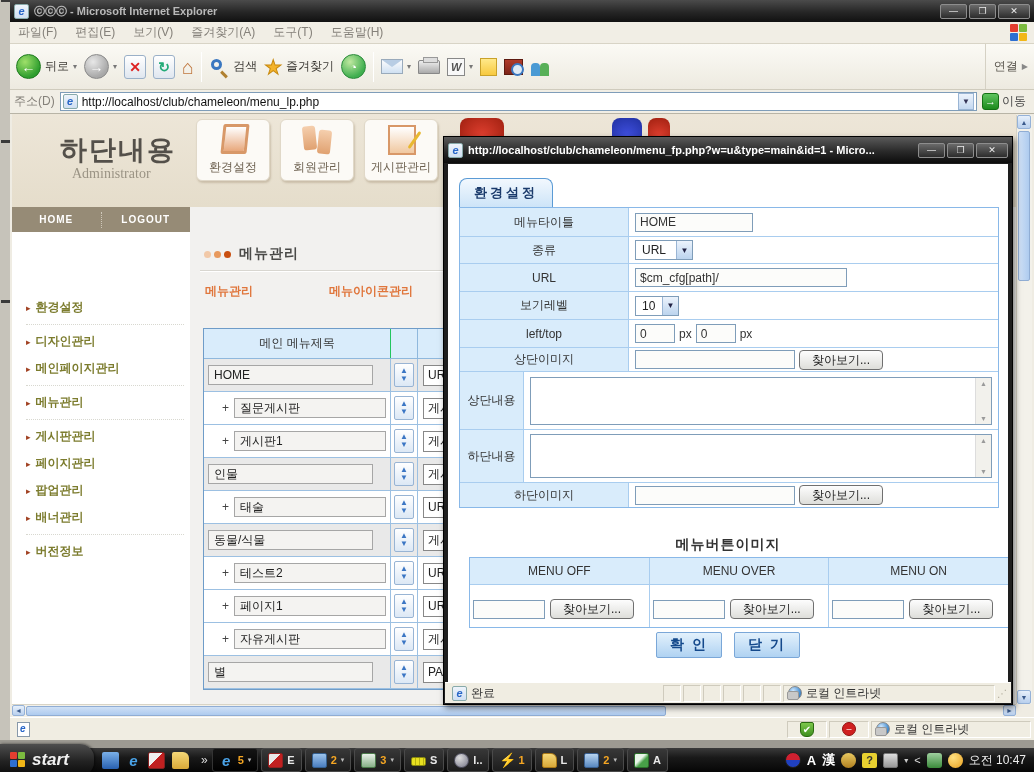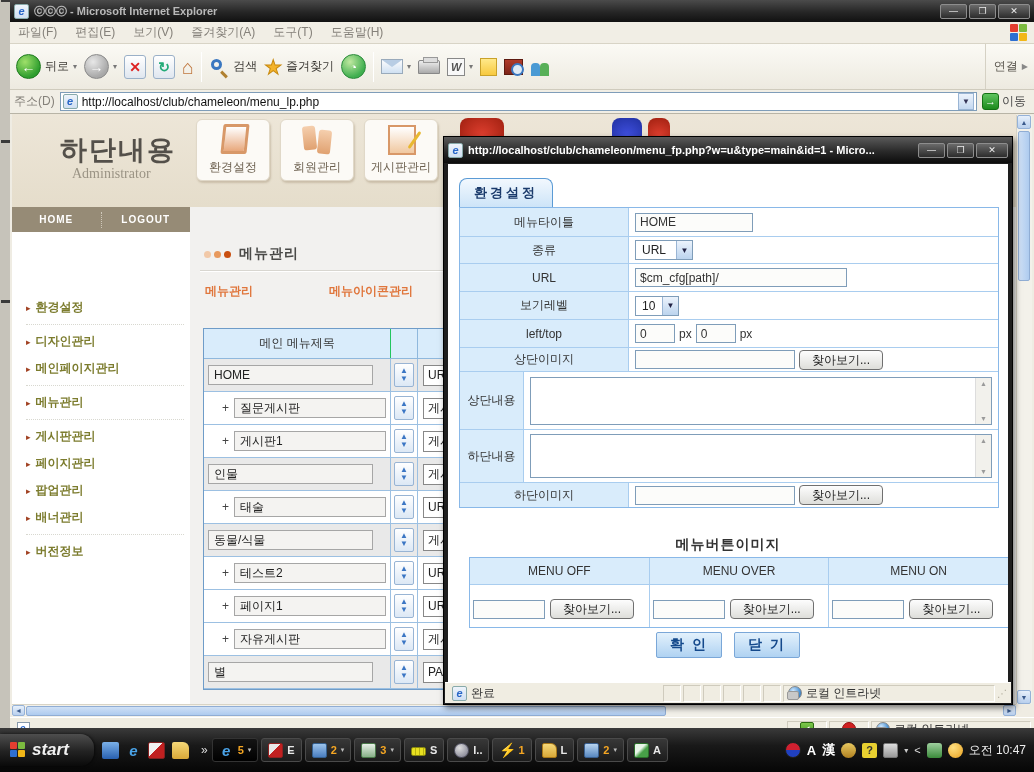--- a/index.html
+++ b/index.html
@@ -168,21 +168,21 @@
   .bt-brow .bc:last-child { border-right:none; }
   .bt-brow .xp-input { width:72px; }
   .actions { position:absolute; left:0; width:100%; top:468px; display:flex; justify-content:center; gap:12px; }
   .act-btn { width:66px; height:26px; border:1px solid #7AA7D8; border-radius:2px; background:linear-gradient(#E3F1FC,#AFD2F2); font-size:14px; font-weight:bold; color:#14498c; font-family:"Liberation Sans",sans-serif; letter-spacing:2px; }
   .popup .statusbar { height:21px; left:1px; right:1px; bottom:1px; background:#F0EDE2; }
   .mini-panels { display:flex; gap:2px; margin-left:auto; }
   .mini-panels .sb-panel { width:18px; }
   .zone-panel { width:212px; }
 
   
-  .taskbar { position:absolute; left:0; bottom:0; width:1034px; height:44px; background:linear-gradient(#3a3a3a,#191919 40%,#060606); display:flex; align-items:center; }
+  .taskbar { position:absolute; left:0; bottom:0; width:1034px; height:24px; background:linear-gradient(#3a3a3a,#191919 40%,#060606); display:flex; align-items:center; }
   .start-btn { width:94px; height:32px; border-radius:0 14px 14px 0; background:linear-gradient(#4e4e4e,#222 55%,#0a0a0a); display:flex; align-items:center; gap:6px; padding-left:10px; box-shadow:1px 0 3px rgba(0,0,0,.6); }
   .start-btn .st { color:#f2f2f2; font-size:17px; font-weight:bold; font-style:italic; }
   .ql { display:flex; align-items:center; gap:7px; padding:0 8px; }
   .qlico { width:17px; height:17px; border-radius:2px; }
   .chev { color:#ddd; font-size:12px; margin:0 4px; }
   .tasks { display:flex; gap:3px; align-items:center; }
   .task-btn { height:24px; display:flex; align-items:center; gap:4px; padding:0 6px; background:linear-gradient(#383838,#1c1c1c); border:1px solid #4a4a4a; border-radius:3px; }
   .task-btn.active { background:linear-gradient(#141414,#000); border-color:#333; }
   .task-btn .t-lbl { font-size:11px; color:#e8e8e8; font-weight:bold; }
   .task-btn .t-lbl.num { color:#f5a623; }

